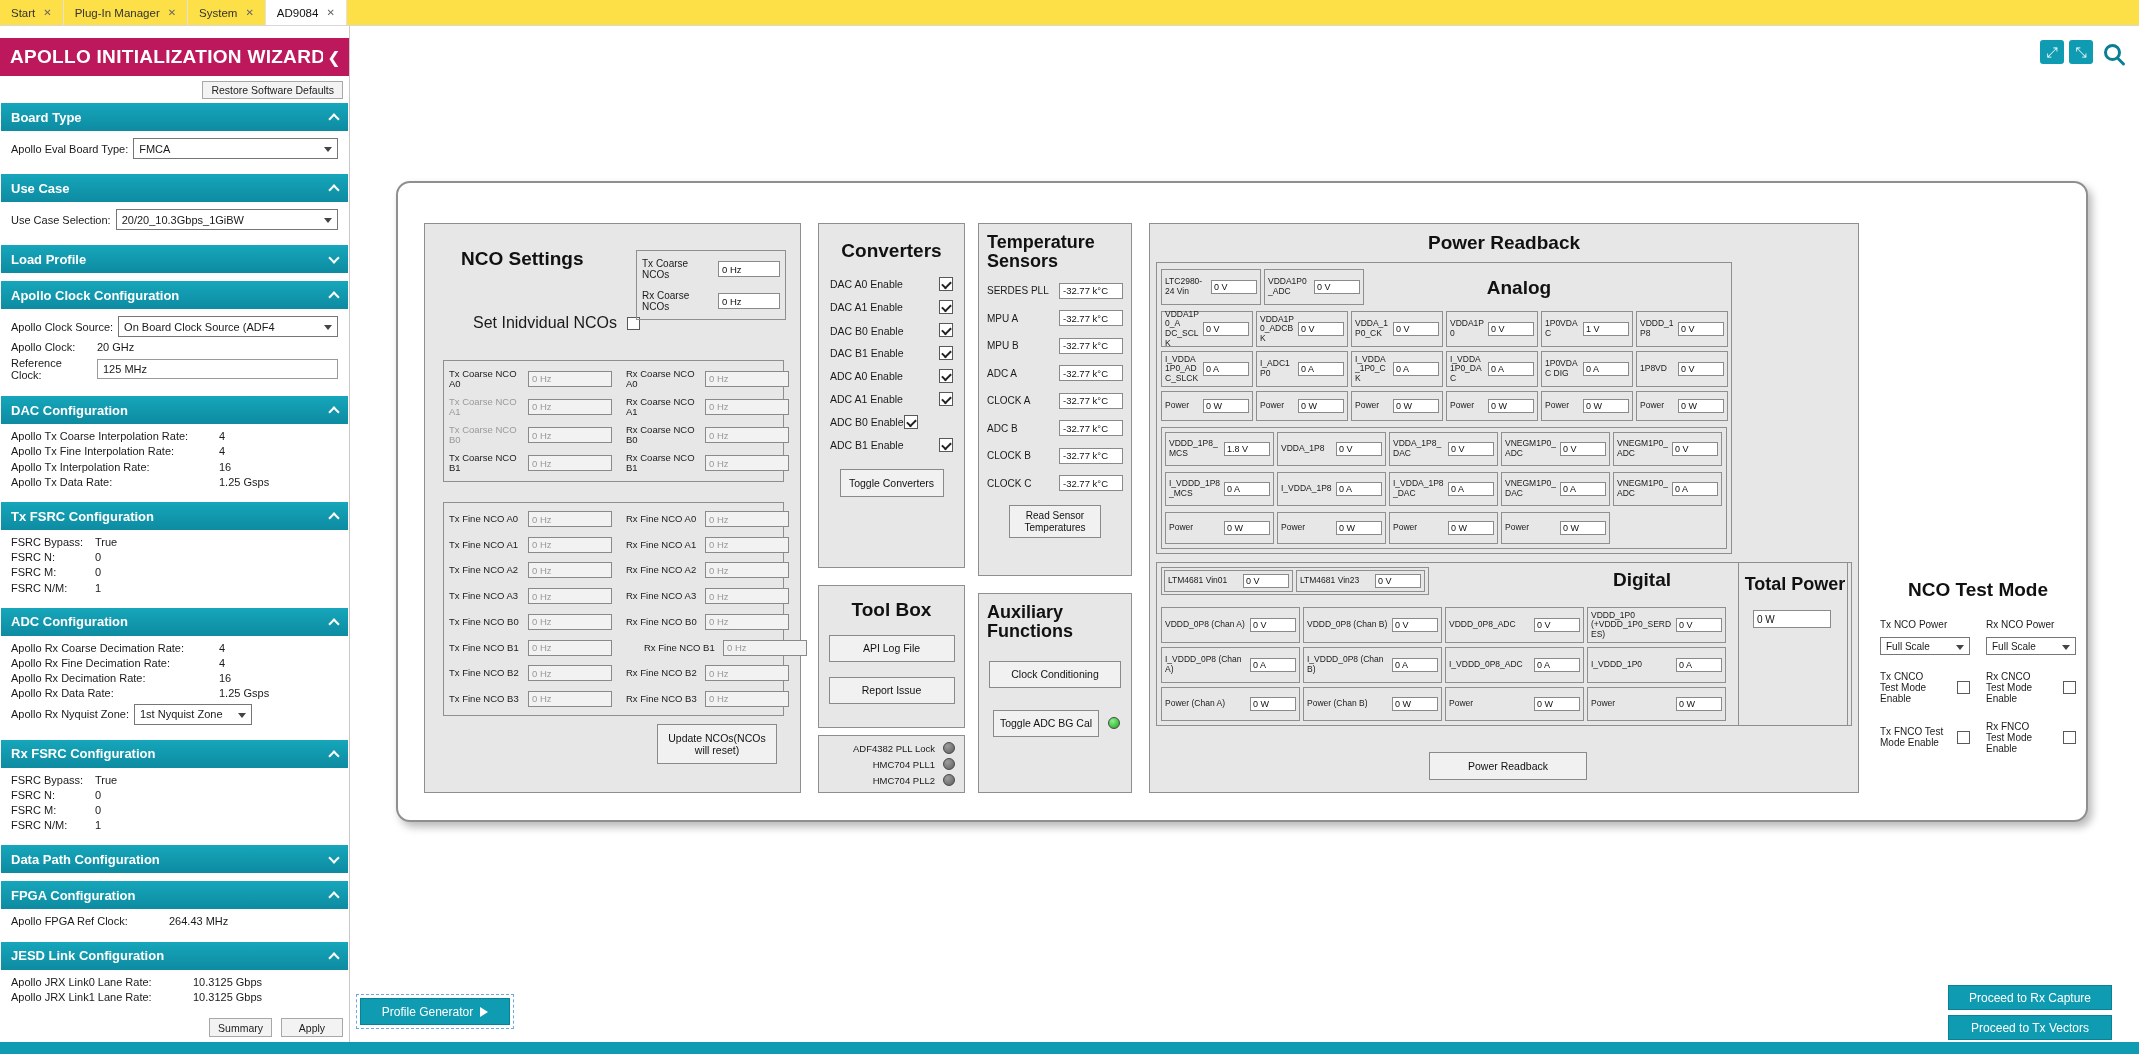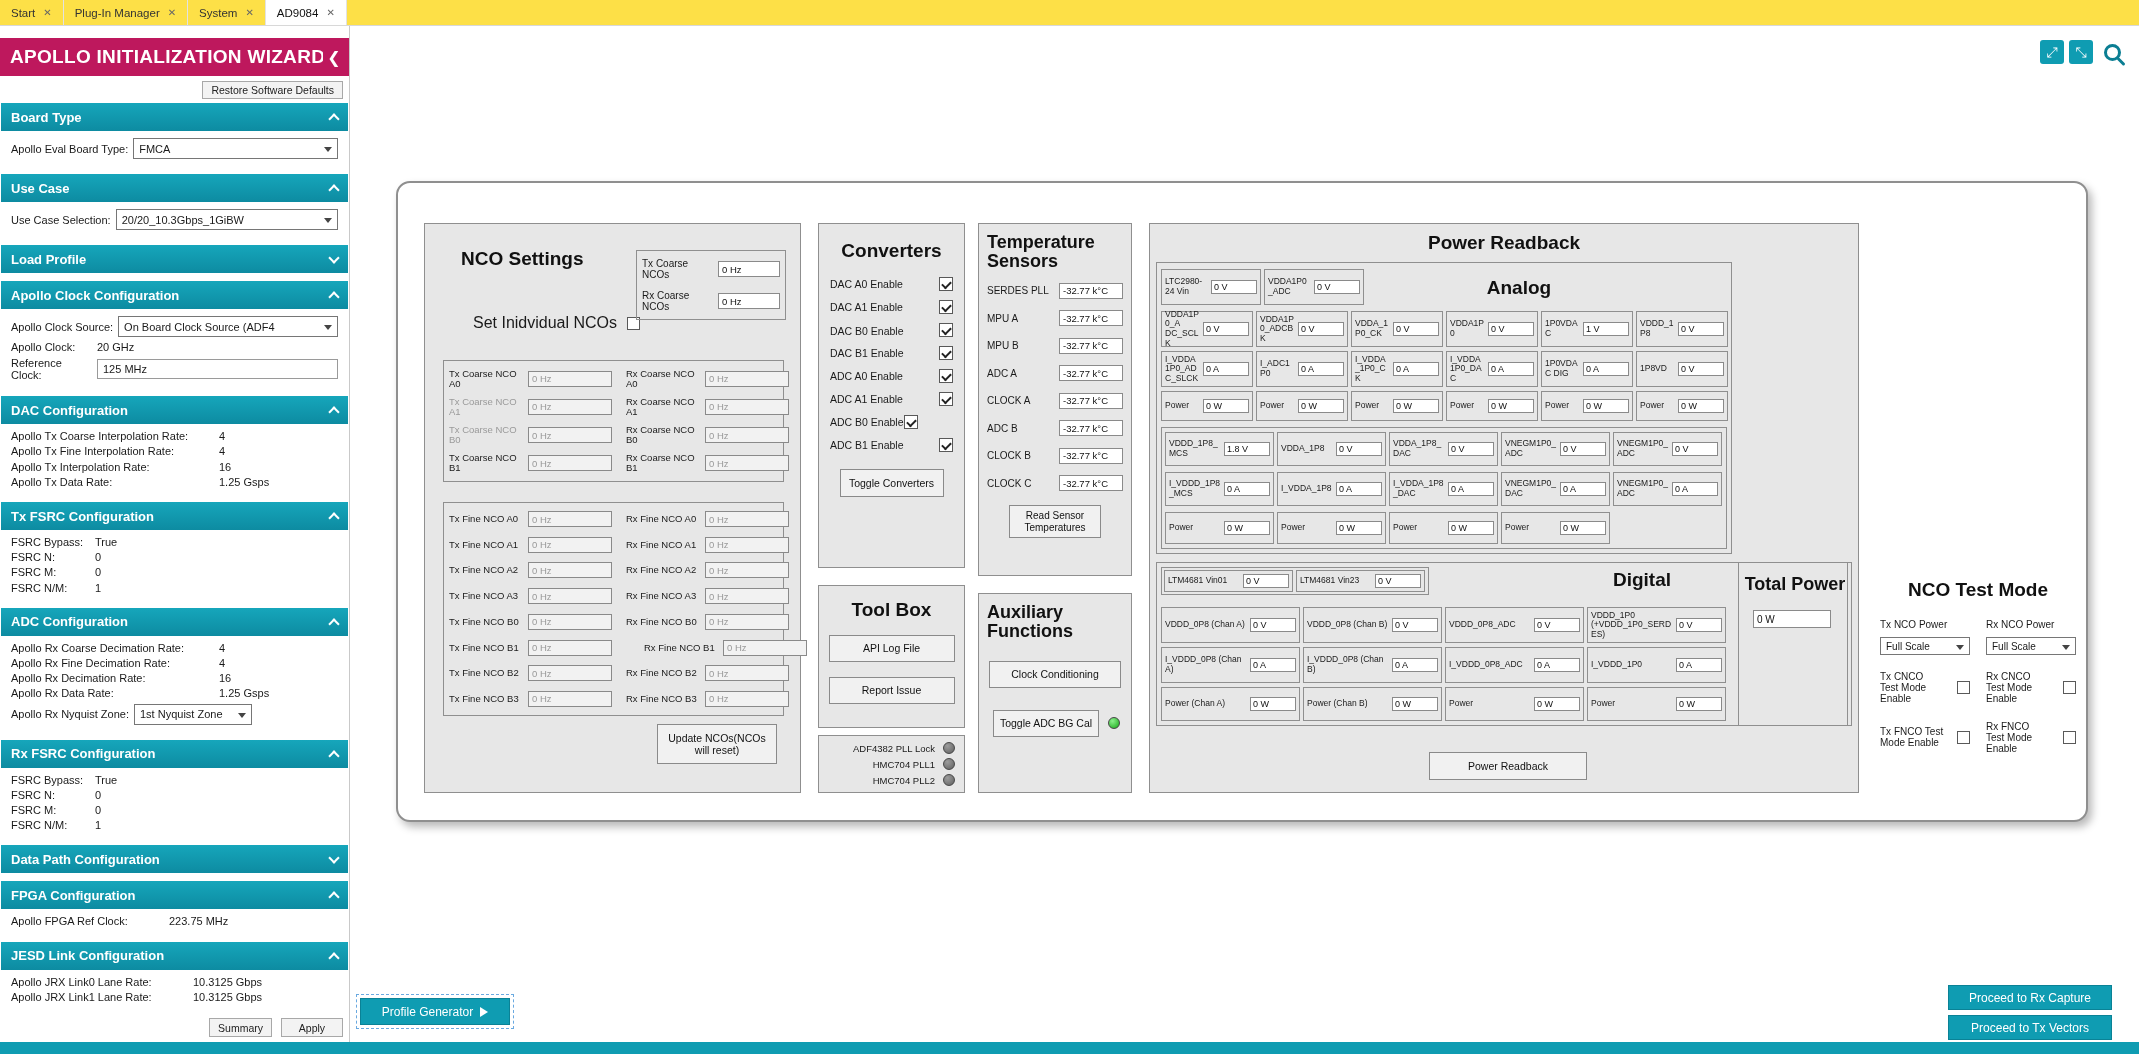--- a/index.html
+++ b/index.html
@@ -307,21 +307,21 @@
 
     <div class="sec">
       <div class="sec-head">
         <span>FPGA Configuration</span>
           <span class="chev"></span>
       </div>
       <div class="sec-body lw158">
 
           <div class="kv">
             <span class="kv-l">Apollo FPGA Ref Clock:</span>
-            <span class="kv-v">223.75 MHz</span>
+            <span class="kv-v">264.43 MHz</span>
           </div>
         </div>
     </div>
 
     <div class="sec">
       <div class="sec-head">
         <span>JESD Link Configuration</span>
           <span class="chev"></span>
       </div>
       <div class="sec-body lw182">

